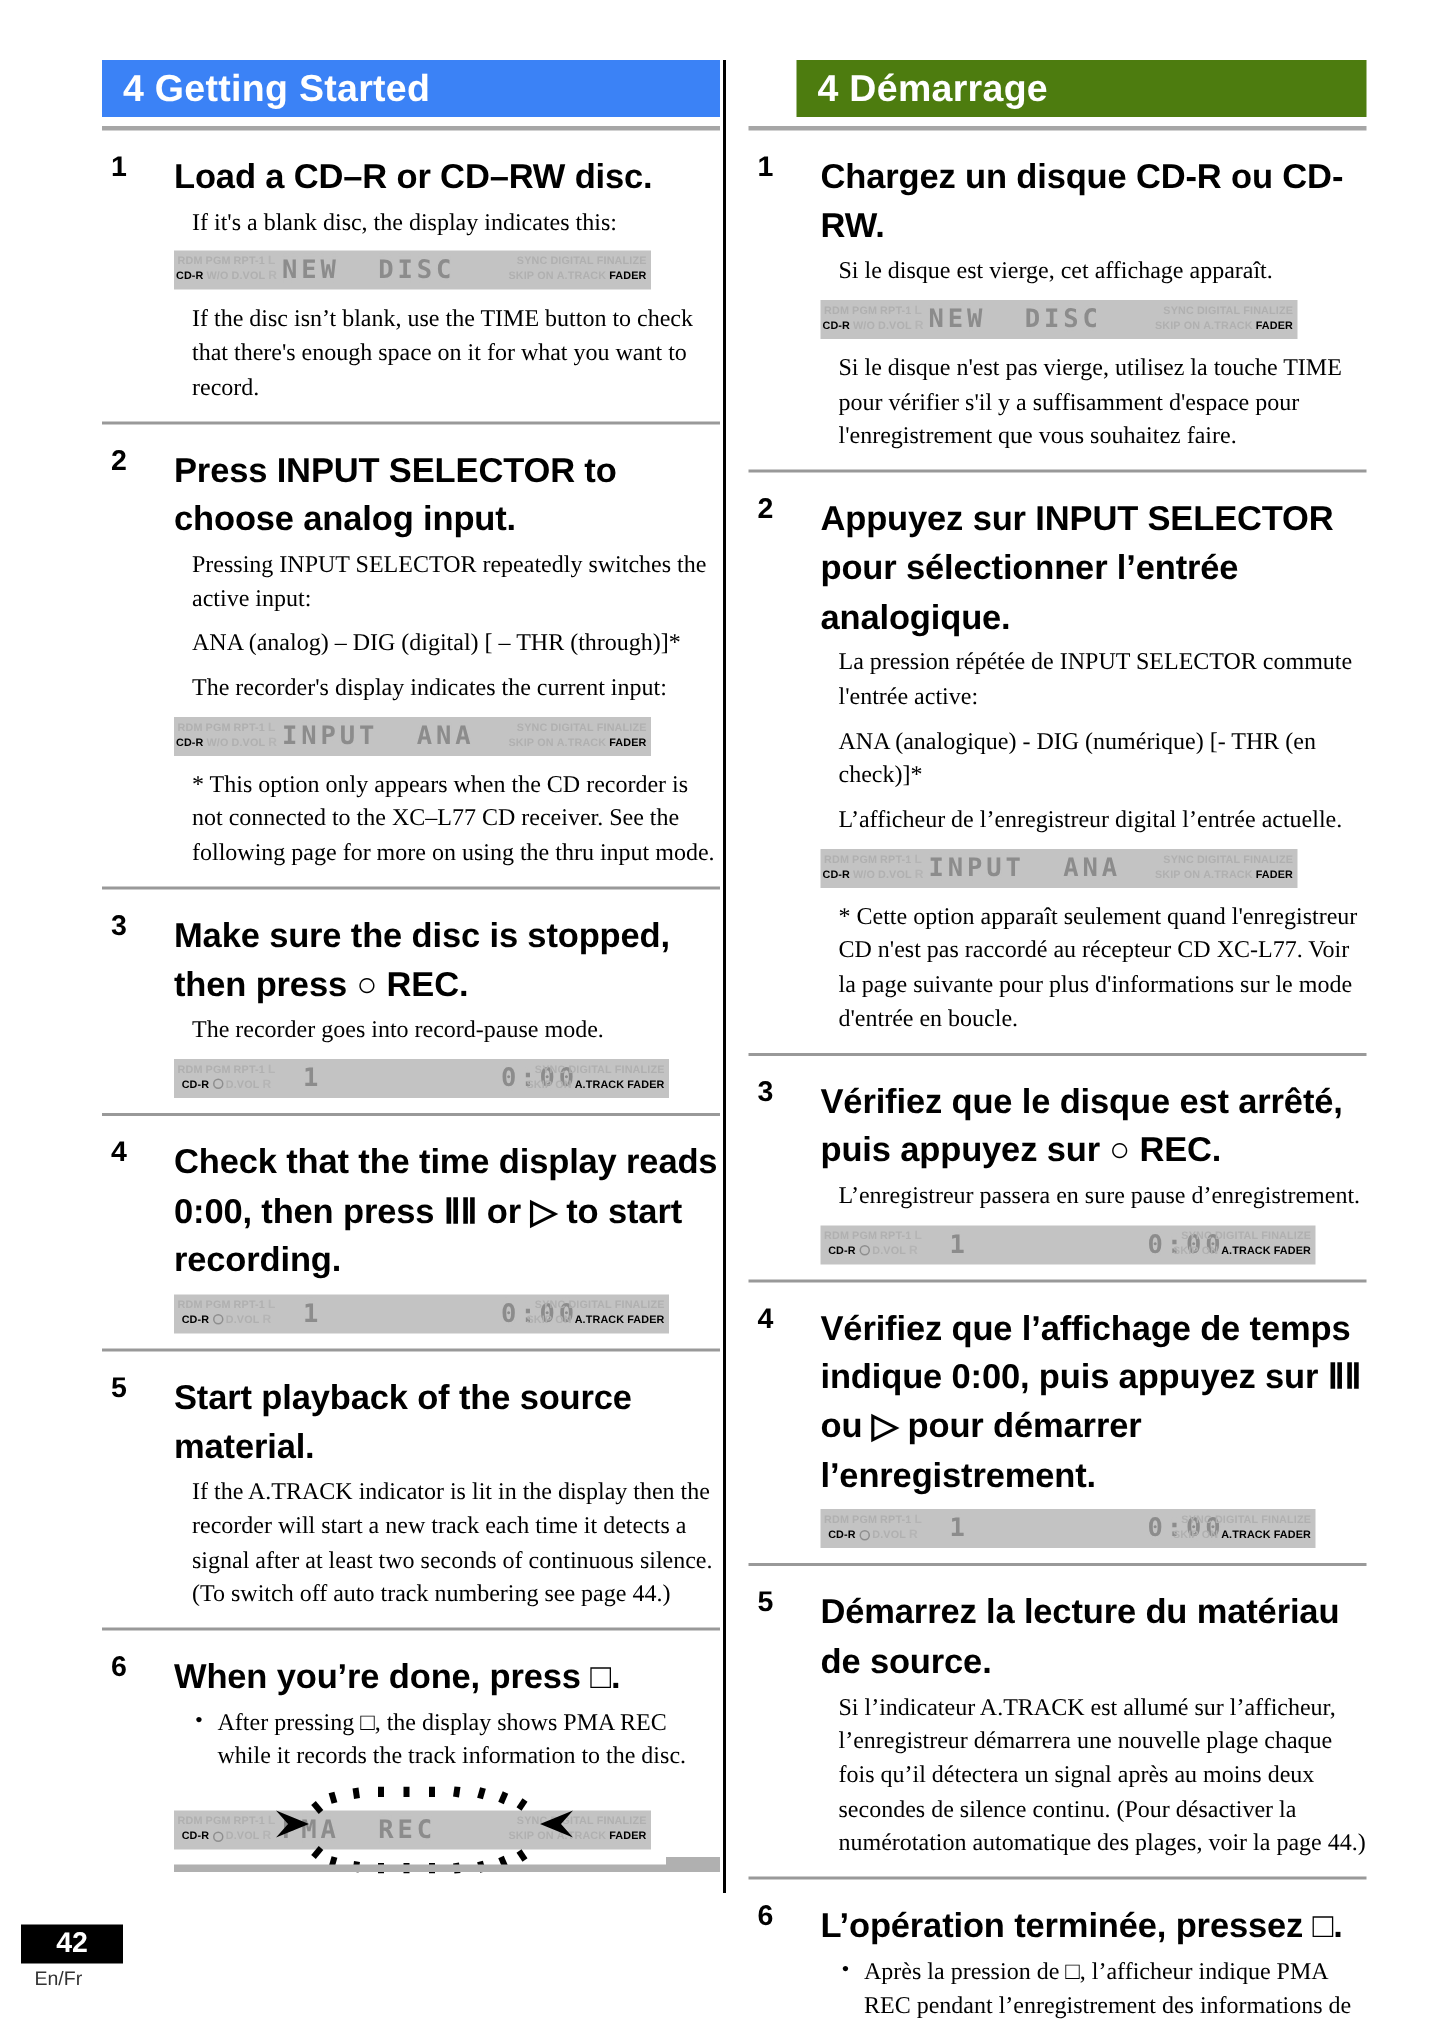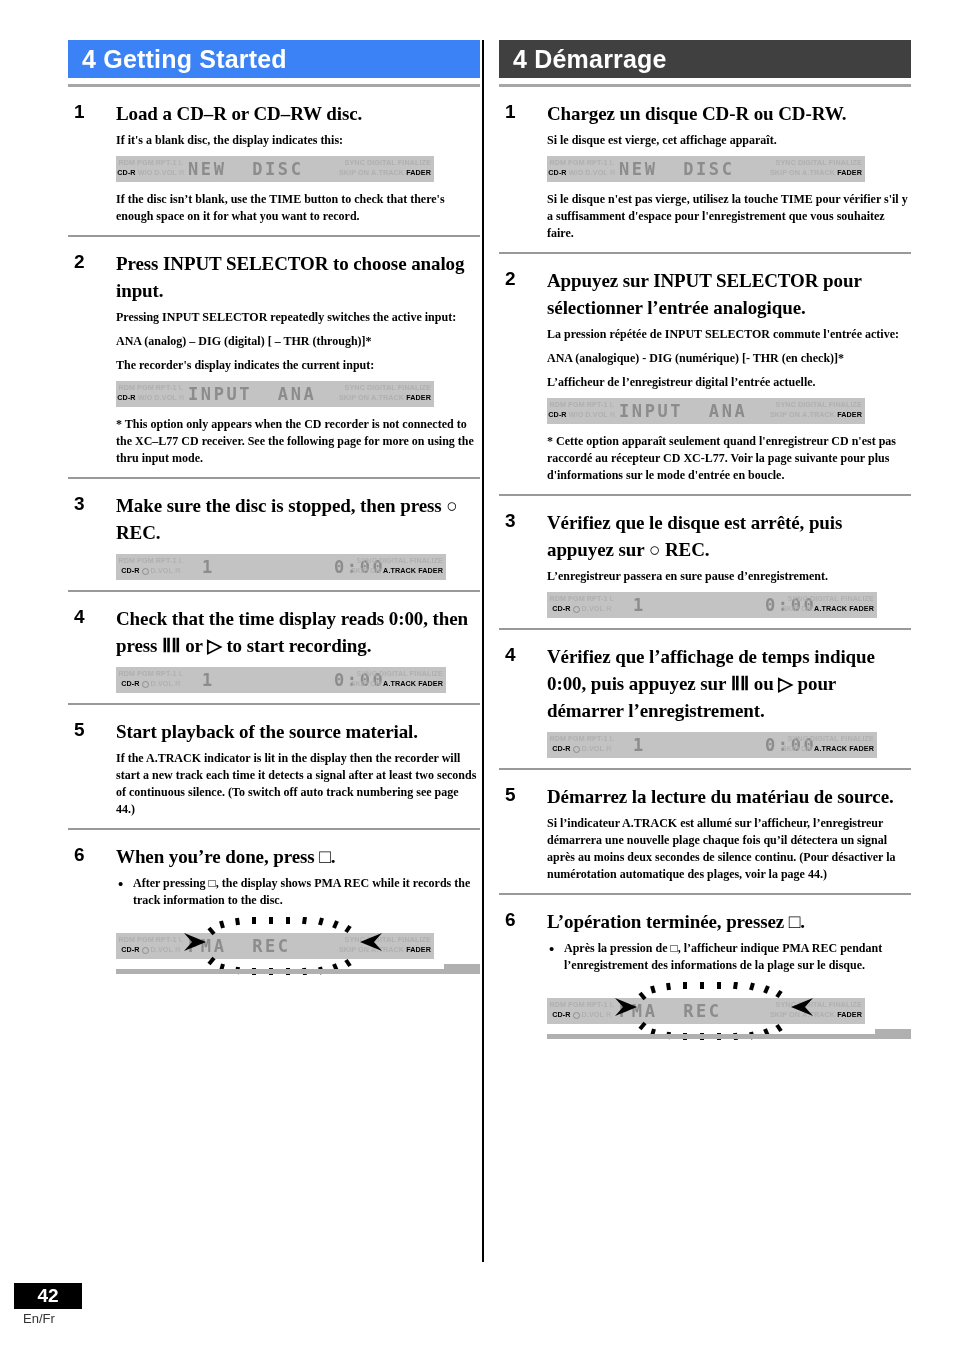--- a/index.html
+++ b/index.html
@@ -26,52 +26,51 @@
   }
 
   
   .chapter-bar {
     height:38px;
     display:flex; align-items:center;
     padding-left:14px;
     margin-bottom:4px;
   }
   .chapter-bar.black { background:#3b82f6; }
-  .chapter-bar.gray  { background:#404040; }
+  .chapter-bar.gray  { background:#4d7c0f;margin-left:32px; }
   .chapter-title {
     color:#ffffff;
     font-family:"Liberation Sans", sans-serif;
     font-weight:bold;
     font-size:25px;
     letter-spacing:0.2px;
   }
 
   .rule-top { height:3px; background:#a6a6a6; margin:6px 0 14px 0; }
 
   
   .step { position:relative; padding-left:48px; margin-bottom:6px; }
   .step-num {
     position:absolute; left:6px; top:0;
     font-family:"Liberation Sans", sans-serif;
     font-weight:bold; font-size:19px;
   }
   .step-head {
-    font-family:Liberation Serif, serif;
+    font-family:Liberation Sans, sans-serif;
     font-weight:bold;
-    font-size:19px;
+    font-size:23px;
     line-height:1.42;
     margin:0 0 4px 0;
     letter-spacing:-0.1px;
   }
   .para {
     font-family:"Liberation Serif", serif;
-    font-size:12px;
+    font-size:16px;
     line-height:1.42;
-    margin:0 0 7px 0;
-    font-weight:bold;
+    margin:0 0 7px 12px;
   }
   .para.tight { margin-bottom:5px; }
   .bullet { position:relative; padding-left:17px; }
   .bullet::before {
     content:"\2022";
     position:absolute; left:2px; top:-1px;
     font-size:15px;
   }
 
   .step-rule { height:2px; background:#999999; margin:10px 0 14px 0; }
@@ -284,20 +283,21 @@
       </div>
 
       <p class="para">* This option only appears when the CD recorder is not connected to the XC–L77 CD receiver. See the following page for more on using the thru input mode.</p>
     </div>
 
     <div class="step-rule"></div>
 
     <div class="step">
       <div class="step-num">3</div>
       <div class="step-head">Make sure the disc is stopped, then press ○ REC.</div>
+      <p class="para tight">The recorder goes into record-pause mode.</p>
 
       <div class="lcd-wrap">
         <div class="lcd wide">
           <div class="lcd-left">
             <div class="ind-row">
               <span class="ind">RDM</span>
               <span class="ind">PGM</span>
               <span class="ind">RPT-1</span>
               <span class="ind lr">L</span>
             </div>

